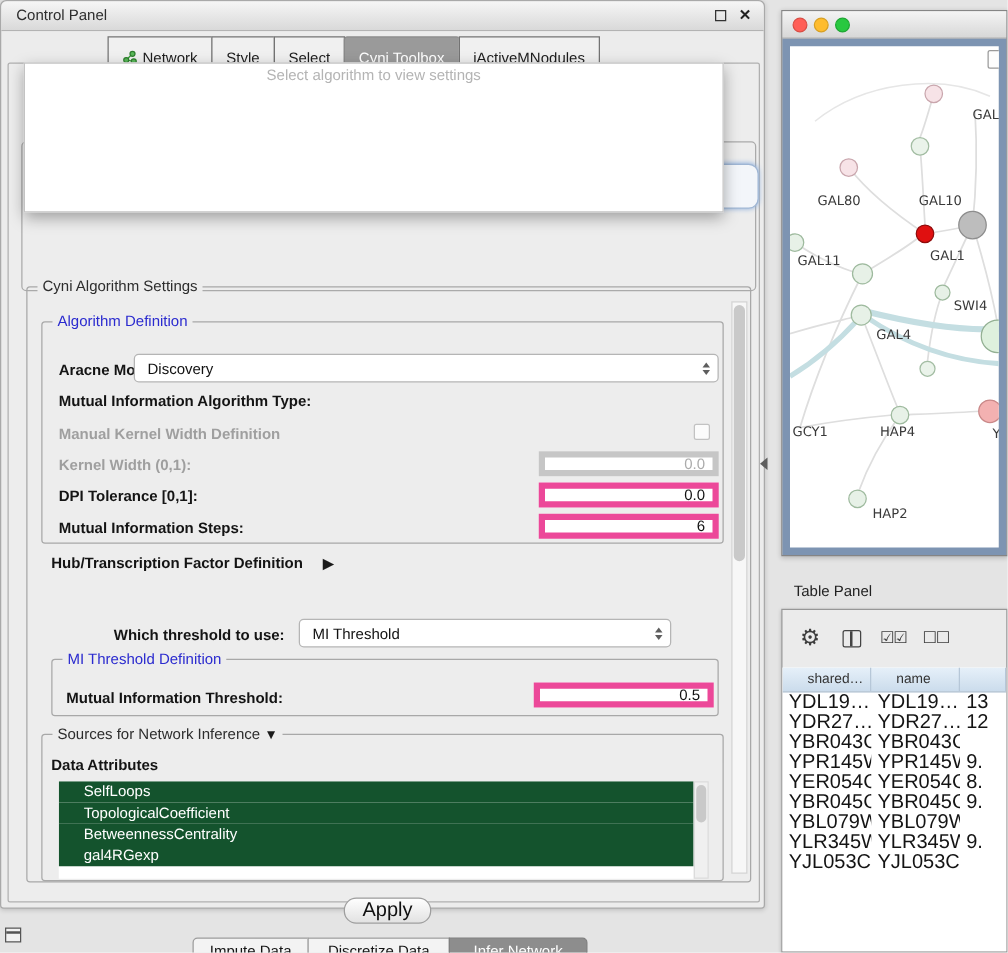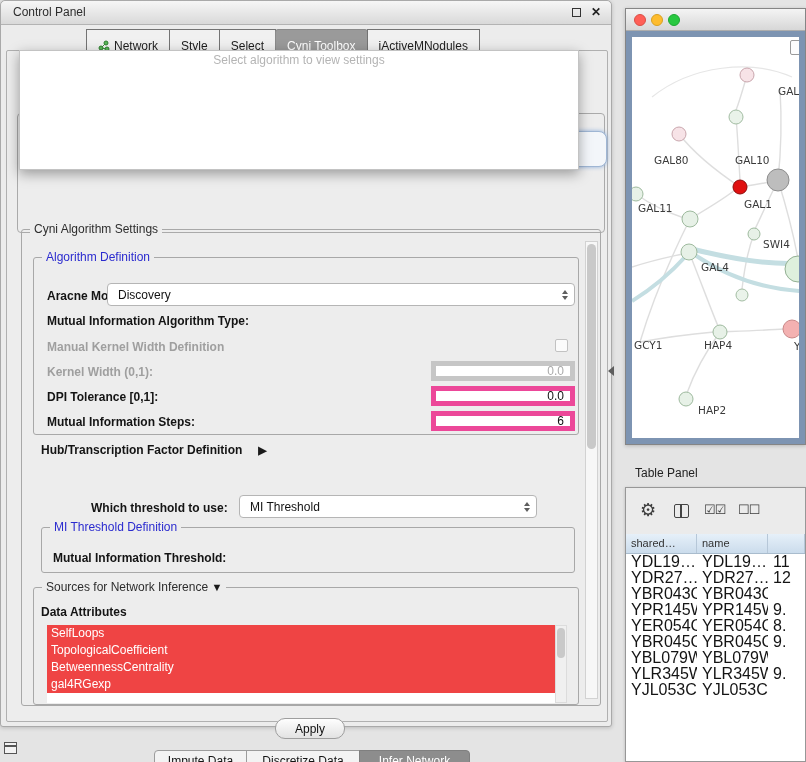--- a/index.html
+++ b/index.html
@@ -69,27 +69,27 @@
   .field { position:absolute; height:20px; background:#fff; border:5px solid #ec4899;
     font-size:12px; color:#111; display:flex; align-items:center; justify-content:flex-end; padding:0 6px; }
   .field.dis { border-color:#c6c6c6; color:#ababab; }
 
   .checkbox { position:absolute; width:13px; height:13px; background:#fbfbfb; border:1px solid #c2c2c2; border-radius:2px; }
 
   .section-row { position:absolute; font-size:12px; font-weight:bold; color:#141414; display:flex; align-items:center; gap:16px; }
   .tri-char { font-size:11px; color:#1a1a1a; }
 
   .attr-list { position:absolute; left:40px; top:574px; width:508px; height:78px; background:#fff; overflow:hidden; }
-  .attr-item { height:17px; line-height:17px; padding-left:4px; font-size:12px; background:#ef4444; color:#fff; }
+  .attr-item { height:17px; line-height:17px; padding-left:20px; font-size:12px; background:#14532d; color:#fff; }
   .attr-sb { position:absolute; left:548px; top:574px; width:12px; height:78px; background:#f0f0f0; border:1px solid #dcdcdc; }
   .attr-sb .sb-thumb { height:30px; width:8px; }
 
   .apply-btn { position:absolute; left:268px; top:667px; width:70px; height:21px;
     background:linear-gradient(#fefefe,#e2e2e2); border:1px solid #9e9e9e; border-radius:10px;
-    font-size:12px; color:#111; display:flex; align-items:center; justify-content:center; }
+    font-size:16px; color:#111; display:flex; align-items:center; justify-content:center; }
 
   .btab { position:absolute; top:699px; height:21px; background:#f3f3f3; border:1px solid #9c9c9c;
     font-size:12px; color:#141414; display:flex; align-items:center; justify-content:center; }
   .btab.active { background:#8d8d8d; color:#fff; border-color:#7f7f7f; }
   .btab.first { border-radius:4px 0 0 4px; }
   .btab.last { border-radius:0 4px 4px 0; }
 
   
   .splitter-grip { position:absolute; left:608px; top:366px; width:0; height:0;
     border-top:5px solid transparent; border-bottom:5px solid transparent; border-right:6px solid #5d5d5d; }
@@ -113,21 +113,21 @@
   .table-window { position:absolute; left:625px; top:487px; width:181px; height:275px;
     background:#ebebeb; border:1px solid #979797; box-shadow:0 1px 3px rgba(0,0,0,.2); }
   .table-toolbar { position:absolute; left:0; top:0; right:0; height:46px; }
   .gear { position:absolute; left:14px; top:11px; font-size:18px; color:#3d3d3d; }
   .col-icon { position:absolute; left:48px; top:16px; width:15px; height:14px; border:1.5px solid #444; border-radius:2px; }
   .col-icon::after { content:""; position:absolute; left:5px; top:0; bottom:0; width:1.5px; background:#444; }
   .chk-icon { position:absolute; top:14px; font-size:13px; color:#3d3d3d; letter-spacing:-1px; }
   .data-table { position:absolute; left:0; top:46px; right:0; bottom:0; background:#fff; overflow:hidden; }
   .t-head { display:flex; height:20px; background:linear-gradient(#e6f0f9,#cbdcec);
     border-bottom:1px solid #a9bccd; }
-  .th { font-size:11px; color:#333; line-height:19px; padding-left:5px; border-right:1px solid #b6c7d8; overflow:hidden; white-space:nowrap; }
+  .th { font-size:11px; color:#333; line-height:19px; padding-left:20px; border-right:1px solid #b6c7d8; overflow:hidden; white-space:nowrap; }
   .tr { display:flex; height:16px; }
   .td { font-size:16px; color:#141414; line-height:16px; padding-left:5px; overflow:hidden; white-space:nowrap; }
   .c0 { width:71px; flex:none; } .c1 { width:71px; flex:none; } .c2 { flex:1; }
 
   .mini-dock-icon { position:absolute; left:4px; top:742px; width:13px; height:12px; border:1.5px solid #555; background:#f2f2f2; }
   .mini-dock-icon::after { content:""; position:absolute; left:0; right:0; top:2px; height:1.5px; background:#555; }
 
   svg text { font-family:"DejaVu Sans", sans-serif; }
 </style>
 </head>
@@ -215,20 +215,21 @@
         <span class="arrows">
             <span class="tri-up"></span>
             <span class="tri-down"></span>
           </span>
       </div>
 
       <div class="fs mithr-fs">
         <span class="fs-legend blue">MI Threshold Definition</span>
       </div>
       <span class="lbl" style="left:46px;top:500px">Mutual Information Threshold:</span>
+      <div class="field" style="left:420px;top:495px;width:144px">0.5</div>
 
       <div class="fs src-fs">
         <span class="fs-legend">
           <span>Sources for Network Inference</span>
           <span class="tri-char">▼</span>
         </span>
       </div>
       <span class="lbl" style="left:34px;top:554px">Data Attributes</span>
       <div class="attr-list" id="attr-list">
           <div class="attr-item">SelfLoops</div>
@@ -325,21 +326,21 @@
     <div class="data-table">
       <div class="t-head" id="thead">
           <div class="th c0">shared…</div>
           <div class="th c1">name</div>
           <div class="th c2"></div>
         </div>
       <div class="t-body" id="tbody">
           <div class="tr">
             <div class="td c0">YDL19…</div>
             <div class="td c1">YDL19…</div>
-            <div class="td c2">11</div>
+            <div class="td c2">13</div>
           </div>
           <div class="tr">
             <div class="td c0">YDR27…</div>
             <div class="td c1">YDR27…</div>
             <div class="td c2">12</div>
           </div>
           <div class="tr">
             <div class="td c0">YBR043C</div>
             <div class="td c1">YBR043C</div>
             <div class="td c2"></div>

